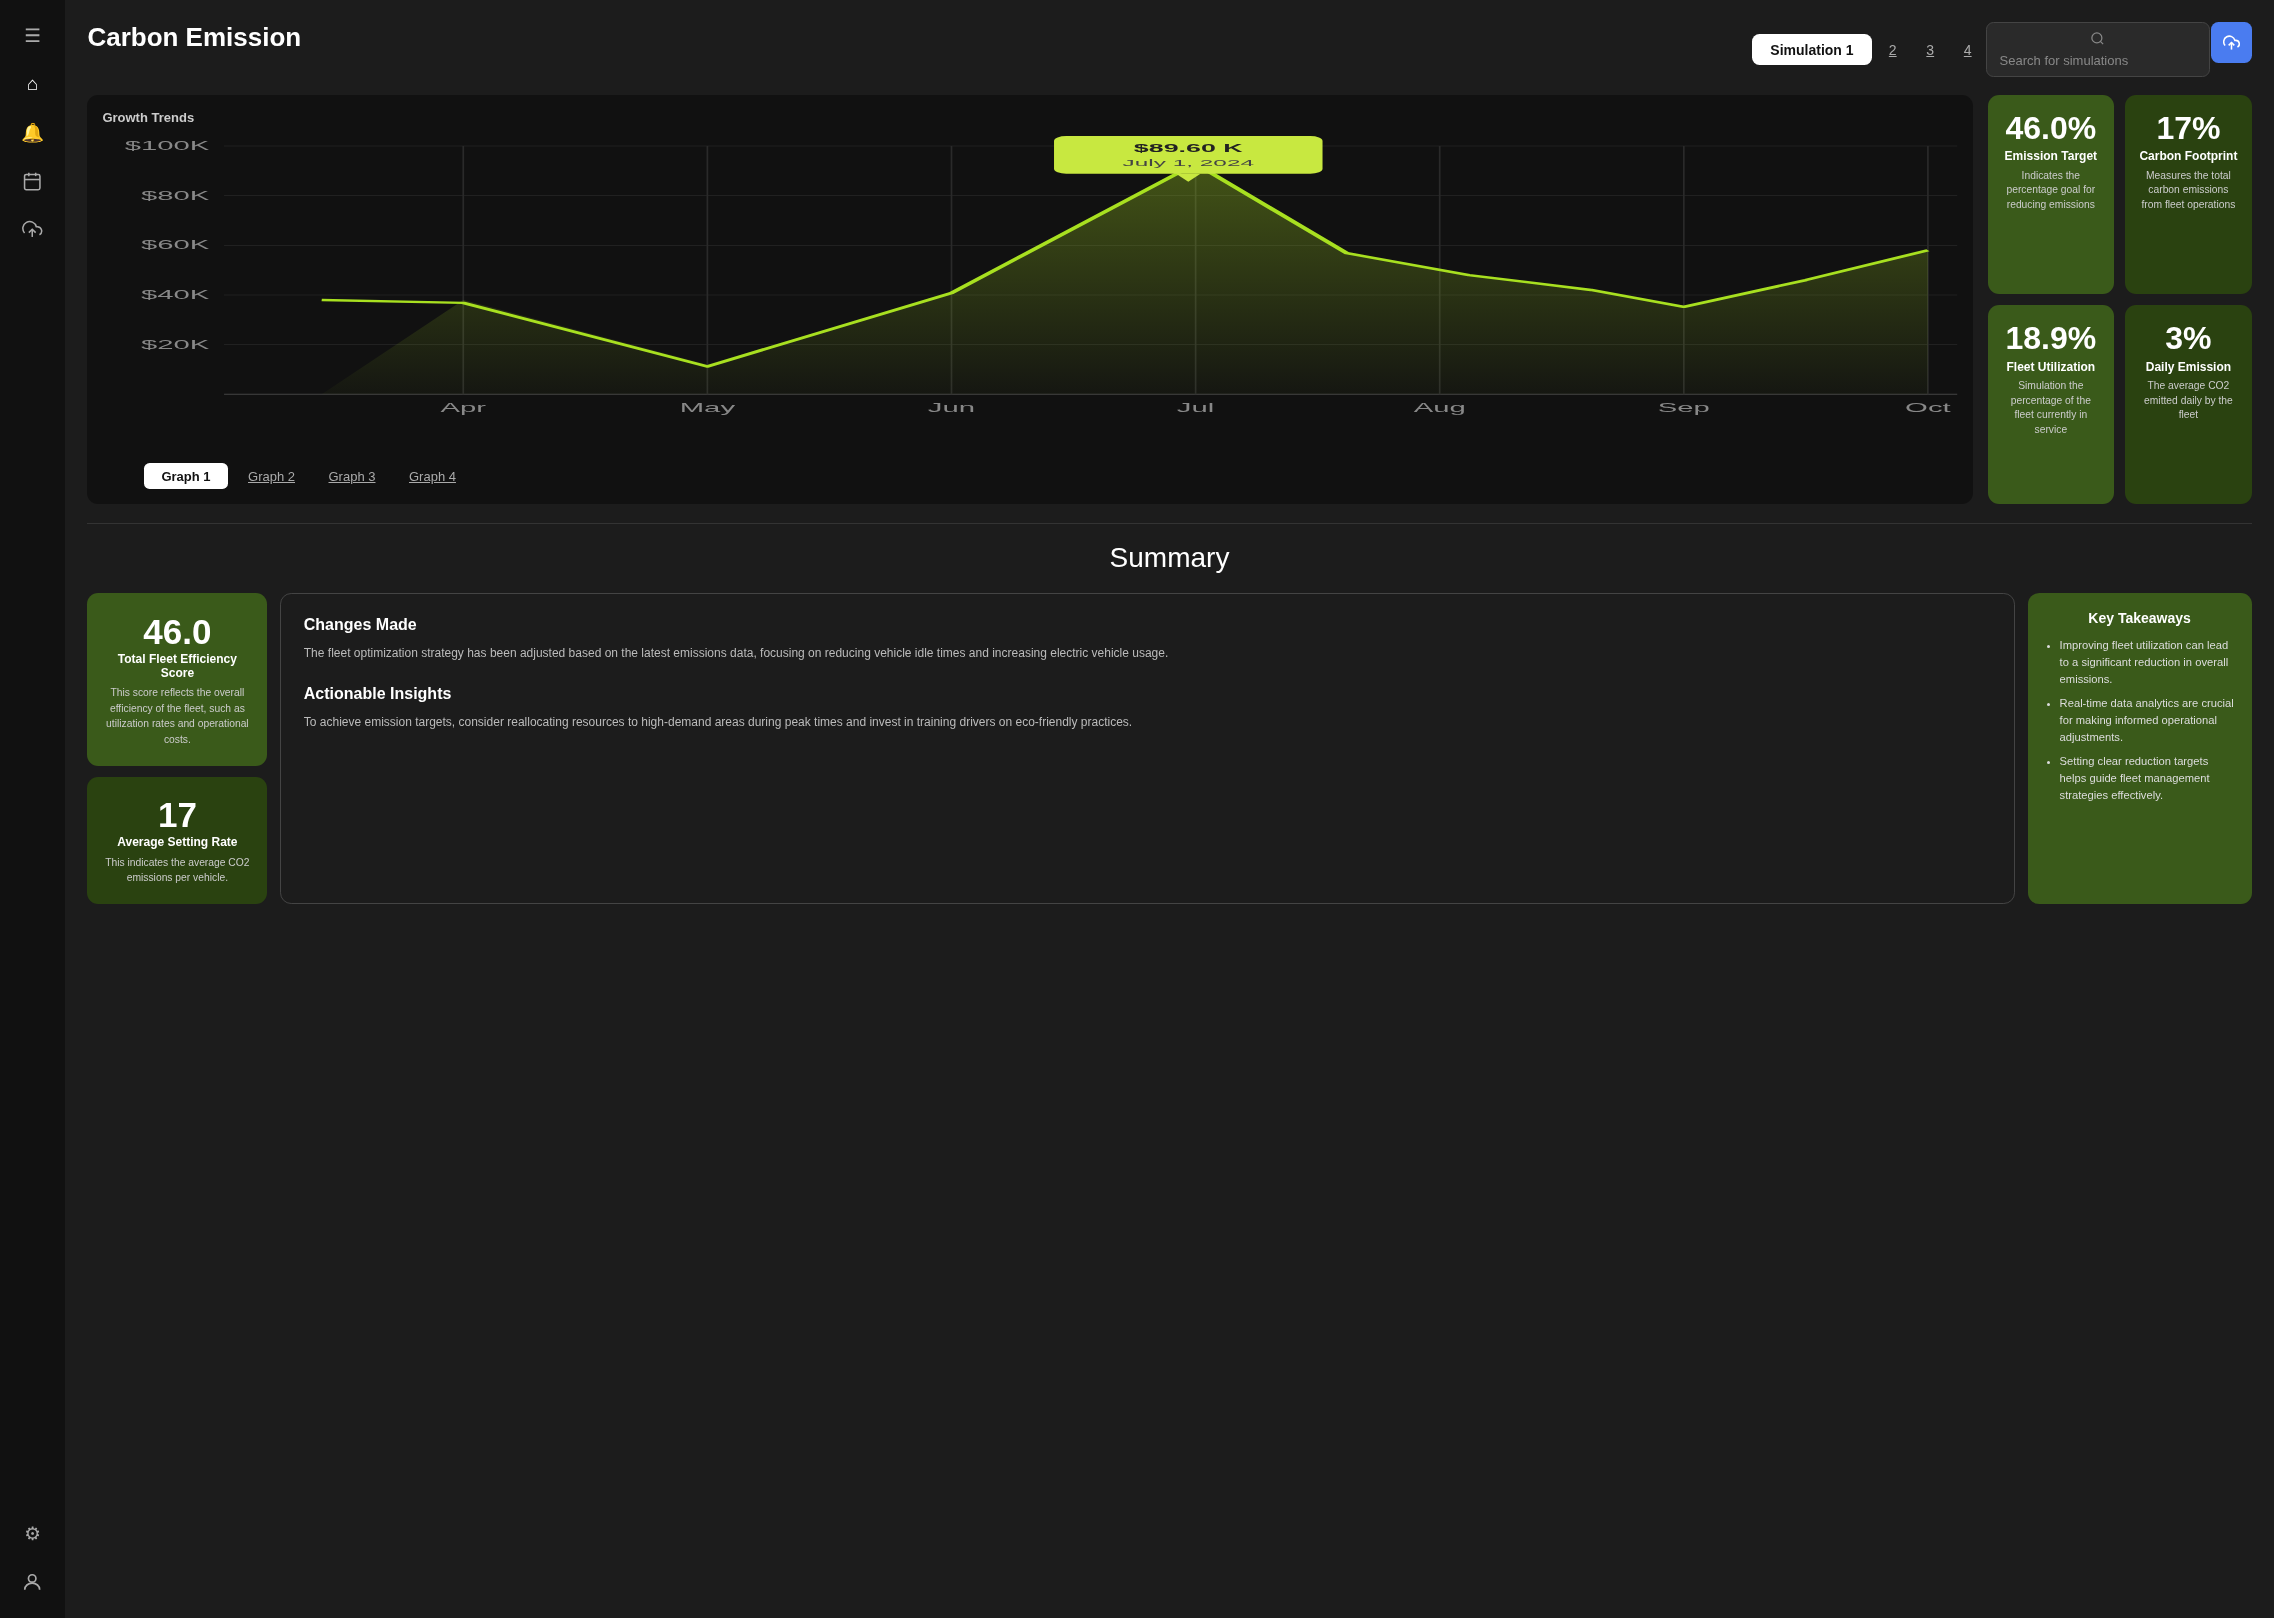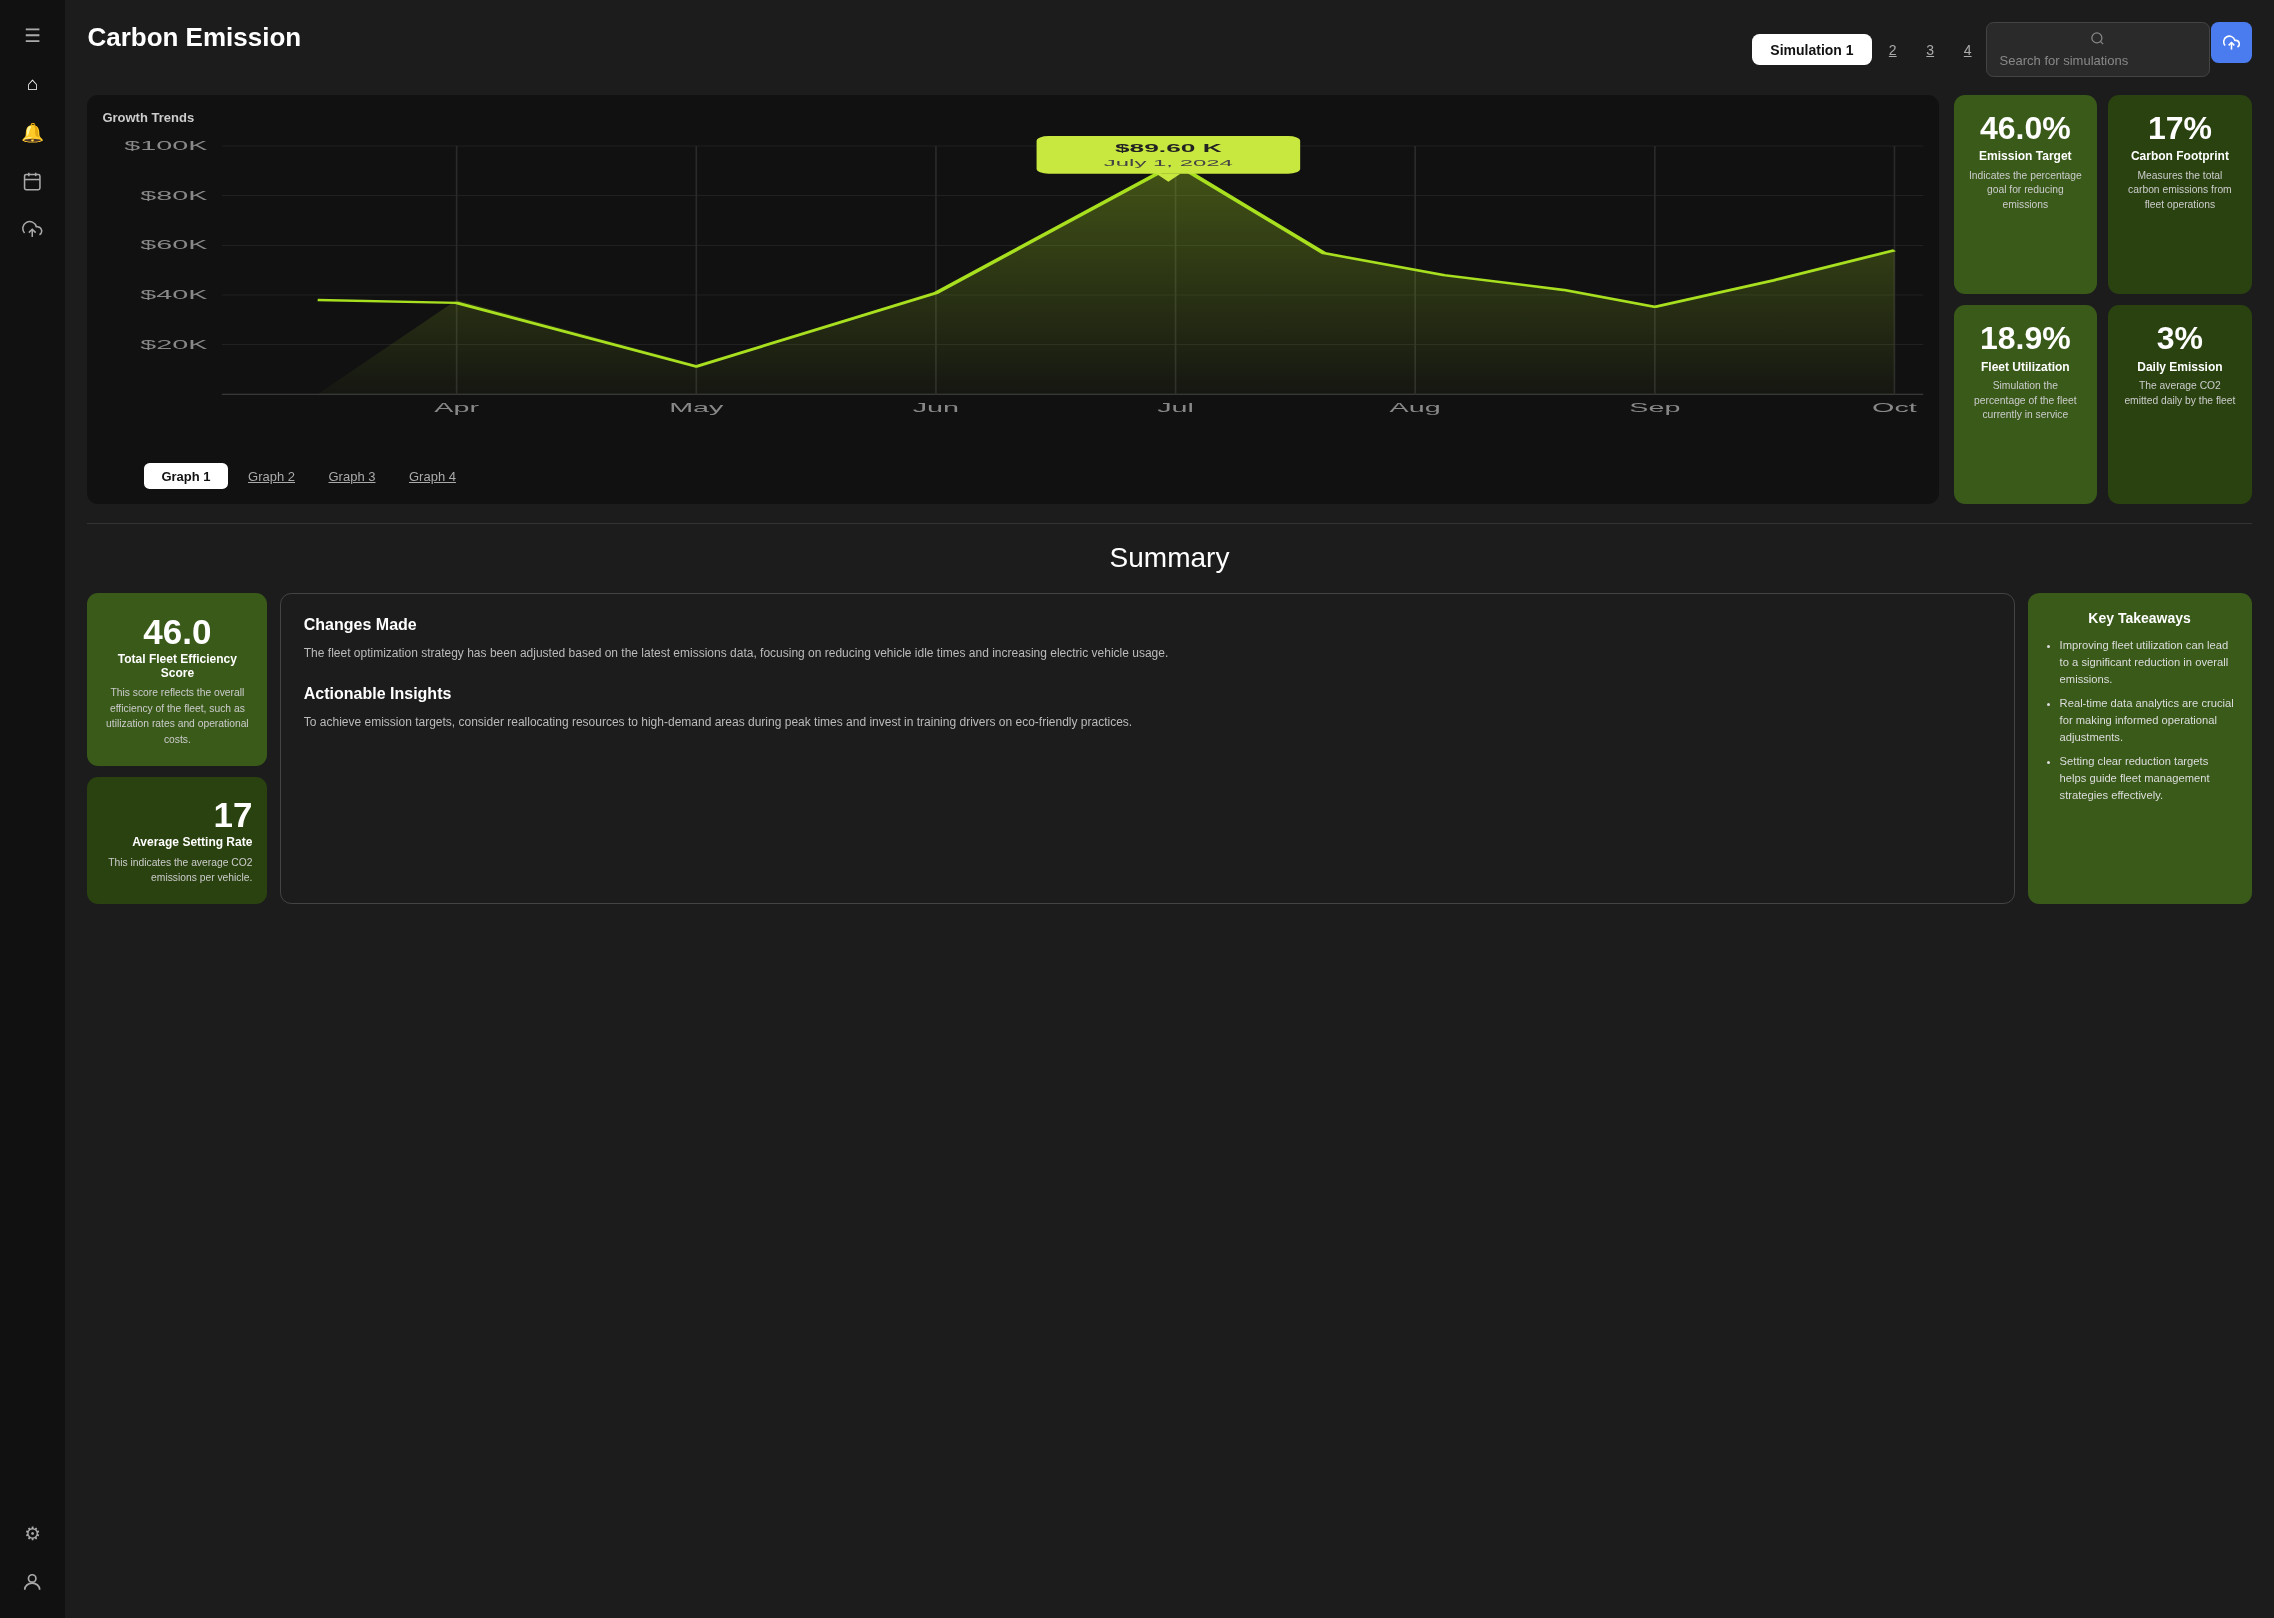--- a/index.html
+++ b/index.html
@@ -167,21 +167,21 @@
       cursor: pointer;
       text-decoration: underline;
     }
 
     
     .metrics-grid {
       display: grid;
       grid-template-columns: 1fr 1fr;
       grid-template-rows: 1fr 1fr;
       gap: 11.2px;
-      width: 298px;
+      width: 264px;
       flex-shrink: 0;
     }
     .metric-card {
       background: #3a5a1a;
       border-radius: 11.2px;
       padding: 17px 13px;
       display: flex;
       flex-direction: column;
       align-items: center;
       text-align: center;
@@ -231,21 +231,21 @@
       gap: 11.2px;
       width: 180px;
       flex-shrink: 0;
     }
     .summary-stat-card {
       background: #3a5a1a;
       border-radius: 11.2px;
       padding: 18.6px 15px;
       text-align: center;
     }
-    .summary-stat-card.dark { background: #2a4210; text-align: right; }
+    .summary-stat-card.dark { background: #2a4210; }
     .stat-value {
       font-size: 35px;
       font-weight: 800;
       color: #fff;
     }
     .stat-label {
       font-size: 12px;
       font-weight: 700;
       color: #fff;
       margin-bottom: 5.6px;

